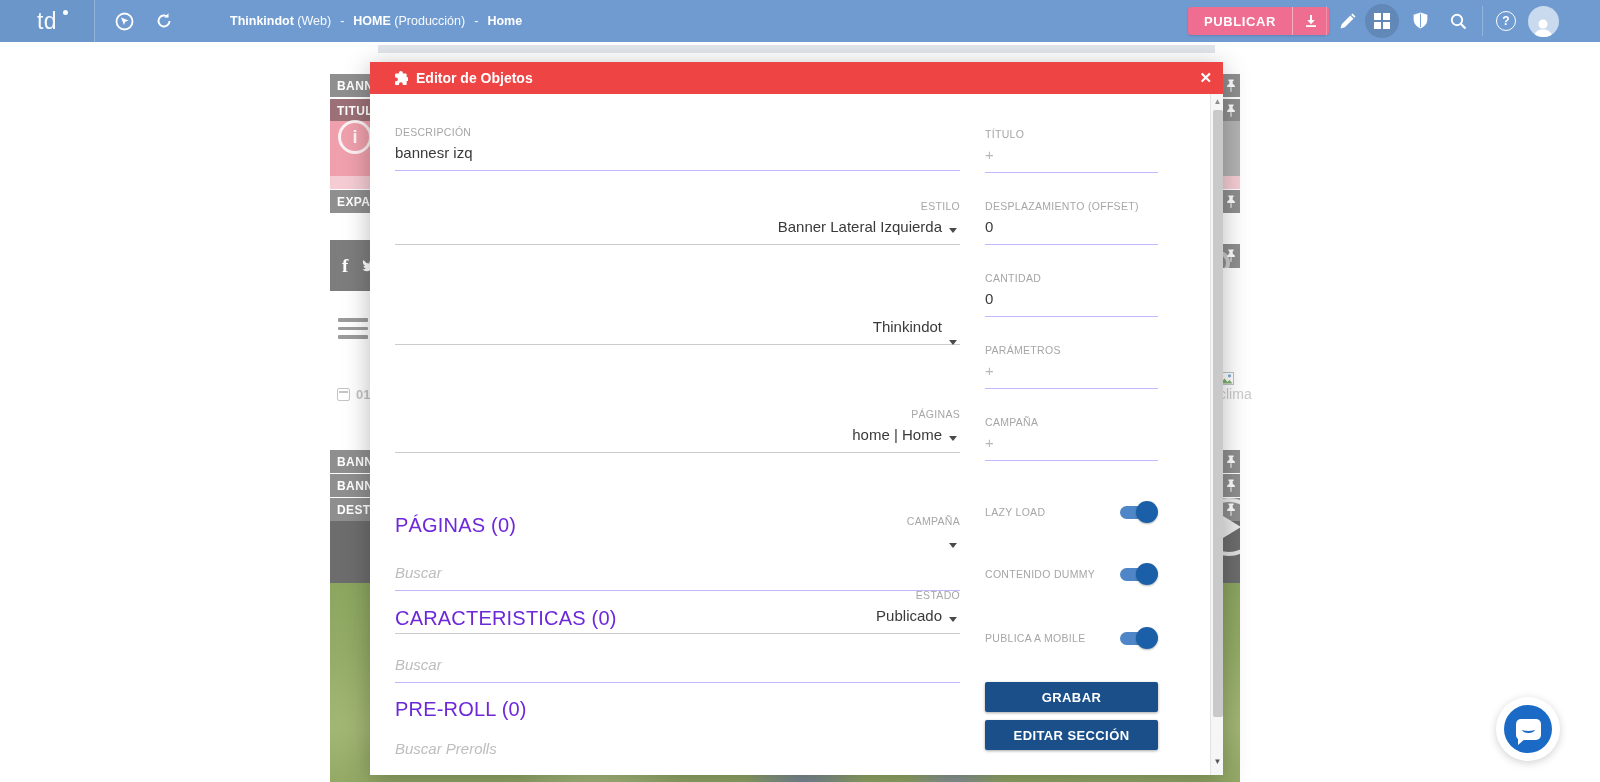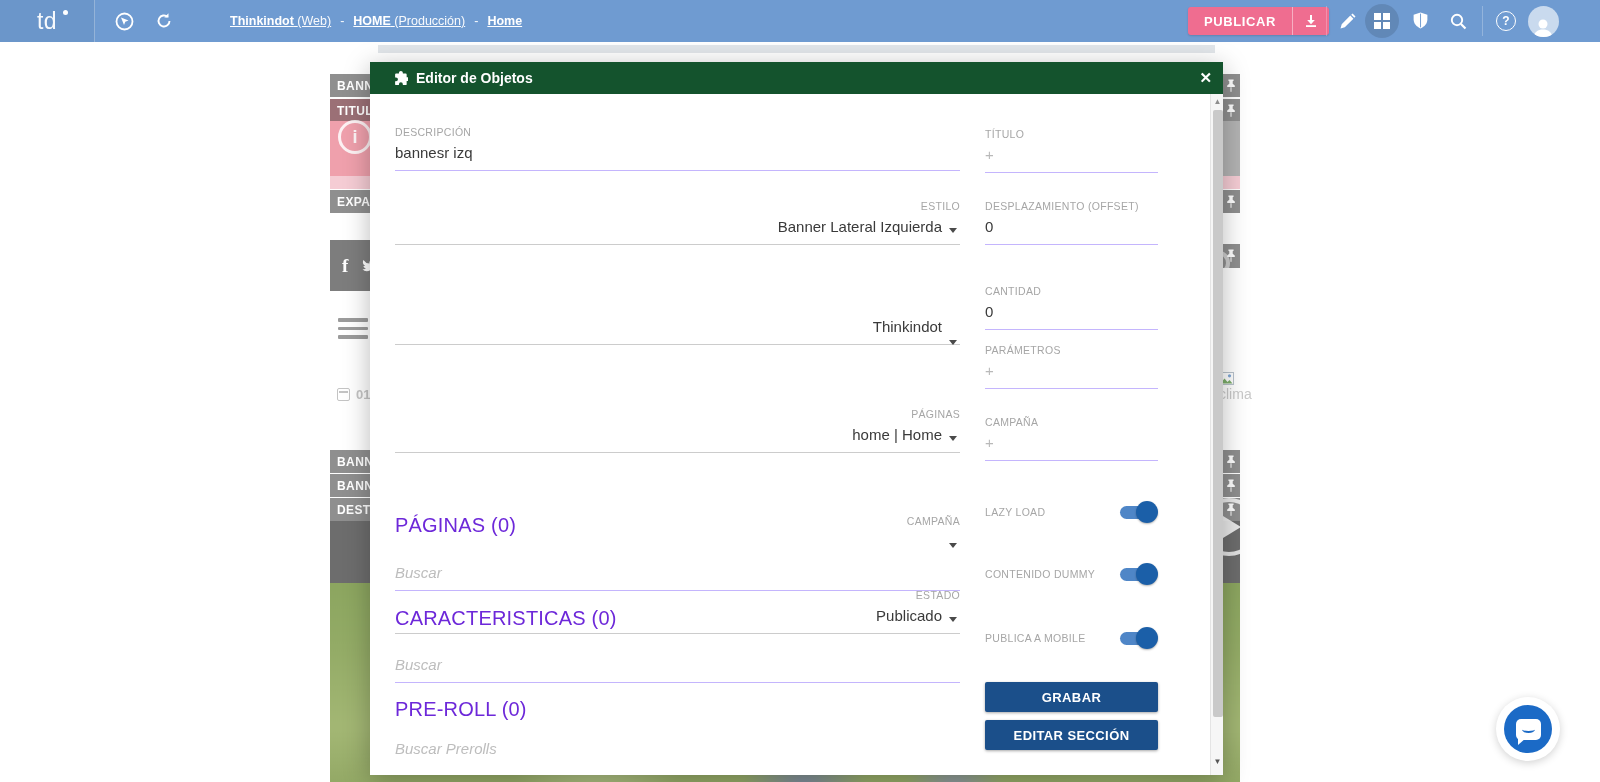--- a/index.html
+++ b/index.html
@@ -11,21 +11,21 @@
   .topbar { position:absolute; left:0; top:0; width:1600px; height:42px; background:#6f9bd1; z-index:50; }
   .logo-block { position:absolute; left:0; top:0; width:95px; height:42px; background:rgba(0,0,0,0.03);
     border-right:1px solid rgba(255,255,255,0.28); display:flex; align-items:center; justify-content:center; }
   .logo-text { color:rgba(255,255,255,0.95); font-size:23px; letter-spacing:0.5px; position:relative; }
   .logo-dot { position:absolute; right:-7px; top:1px; width:5px; height:5px; border-radius:50%; background:#fff; }
   .tb-icon { position:absolute; top:0; height:42px; display:flex; align-items:center; justify-content:center; cursor:pointer; }
   .crumbs { position:absolute; left:230px; top:0; height:42px; display:flex; align-items:center; gap:9px;
     color:#fff; font-size:12.5px; }
   .crumbs b { font-weight:bold; }
   .crumbs .nrm { font-weight:normal; opacity:0.95; }
-  .crumb-seg { white-space:nowrap;text-decoration:underline; }
+  .crumb-seg { white-space:nowrap; }
   .publish-wrap { position:absolute; left:1188px; top:7px; height:28px; display:flex; background:#ef6d90;
     border-radius:3px; overflow:hidden; box-shadow:0 1px 2px rgba(0,0,0,0.15); cursor:pointer; }
   .publish-main { padding:0 16px; display:flex; align-items:center; color:#fff; font-weight:bold;
     font-size:13px; letter-spacing:0.6px; }
   .publish-dl { width:37px; display:flex; align-items:center; justify-content:center;
     border-left:1px solid rgba(255,255,255,0.45); }
   .circle-bg { background:rgba(0,0,0,0.12); border-radius:50%; }
   .avatar-circle { width:31px; height:31px; border-radius:50%; background:#c9daee; display:flex;
     align-items:flex-end; justify-content:center; overflow:hidden; }
   .help-circle { width:20px; height:20px; border-radius:50%; border:1.6px solid #fff; color:#fff;
@@ -69,21 +69,21 @@
     background:
       radial-gradient(90px 60px at 52% 95%, #7a86a0 0%, rgba(122,134,160,0) 70%),
       radial-gradient(70px 80px at 68% 98%, #8a93a6 0%, rgba(138,147,166,0) 70%),
       radial-gradient(120px 90px at 30% 80%, #b9c98f 0%, rgba(185,201,143,0) 75%),
       radial-gradient(160px 110px at 85% 60%, #a8bb78 0%, rgba(168,187,120,0) 75%),
       linear-gradient(180deg, #8aa45e 0%, #93ab66 35%, #a3b774 70%, #8fa562 100%); }
 
   
   .modal { position:absolute; left:370px; top:62px; width:853px; height:713px; background:#fff; z-index:20;
     box-shadow:0 5px 25px rgba(0,0,0,0.28); }
-  .modal-header { position:absolute; left:0; top:0; width:100%; height:32px; background:#14532d;
+  .modal-header { position:absolute; left:0; top:0; width:100%; height:32px; background:#ef4444;
     display:flex; align-items:center; padding-left:22px; gap:8px; }
   .modal-title { color:#fff; font-weight:bold; font-size:14px; }
   .modal-close { position:absolute; right:11px; top:0; height:32px; display:flex; align-items:center;
     color:#fff; font-size:15px; font-weight:bold; cursor:pointer; }
   .fleft { position:absolute; left:25px; width:565px; }
   .fright { position:absolute; left:615px; width:173px; }
   .flabel { font-size:10.5px; color:#a6a6a6; letter-spacing:0.3px; }
   .fval-input { display:block; width:100%; border:none; outline:none; background:transparent;
     font-family:"Liberation Sans", sans-serif; font-size:15px; color:#3a3a3a;
     padding:6px 0 9px; border-bottom:1px solid #c4b5fd; }
@@ -442,21 +442,21 @@
     </div>
 
     <div class="fright" style="top:66px;">
       <div class="flabel">TÍTULO</div>
       <input class="fval-input" type="text" placeholder="+" style="">
     </div>
     <div class="fright" style="top:138px;">
       <div class="flabel">DESPLAZAMIENTO (OFFSET)</div>
       <input class="fval-input" type="text" value="0" style="">
     </div>
-    <div class="fright" style="top:210px;margin-top:13px;">
+    <div class="fright" style="top:210px;">
       <div class="flabel">CANTIDAD</div>
       <input class="fval-input" type="text" value="0" style="">
     </div>
     <div class="fright" style="top:282px;">
       <div class="flabel">PARÁMETROS</div>
       <input class="fval-input" type="text" placeholder="+" style="">
     </div>
     <div class="fright" style="top:354px;">
       <div class="flabel">CAMPAÑA</div>
       <input class="fval-input" type="text" placeholder="+" style="">

